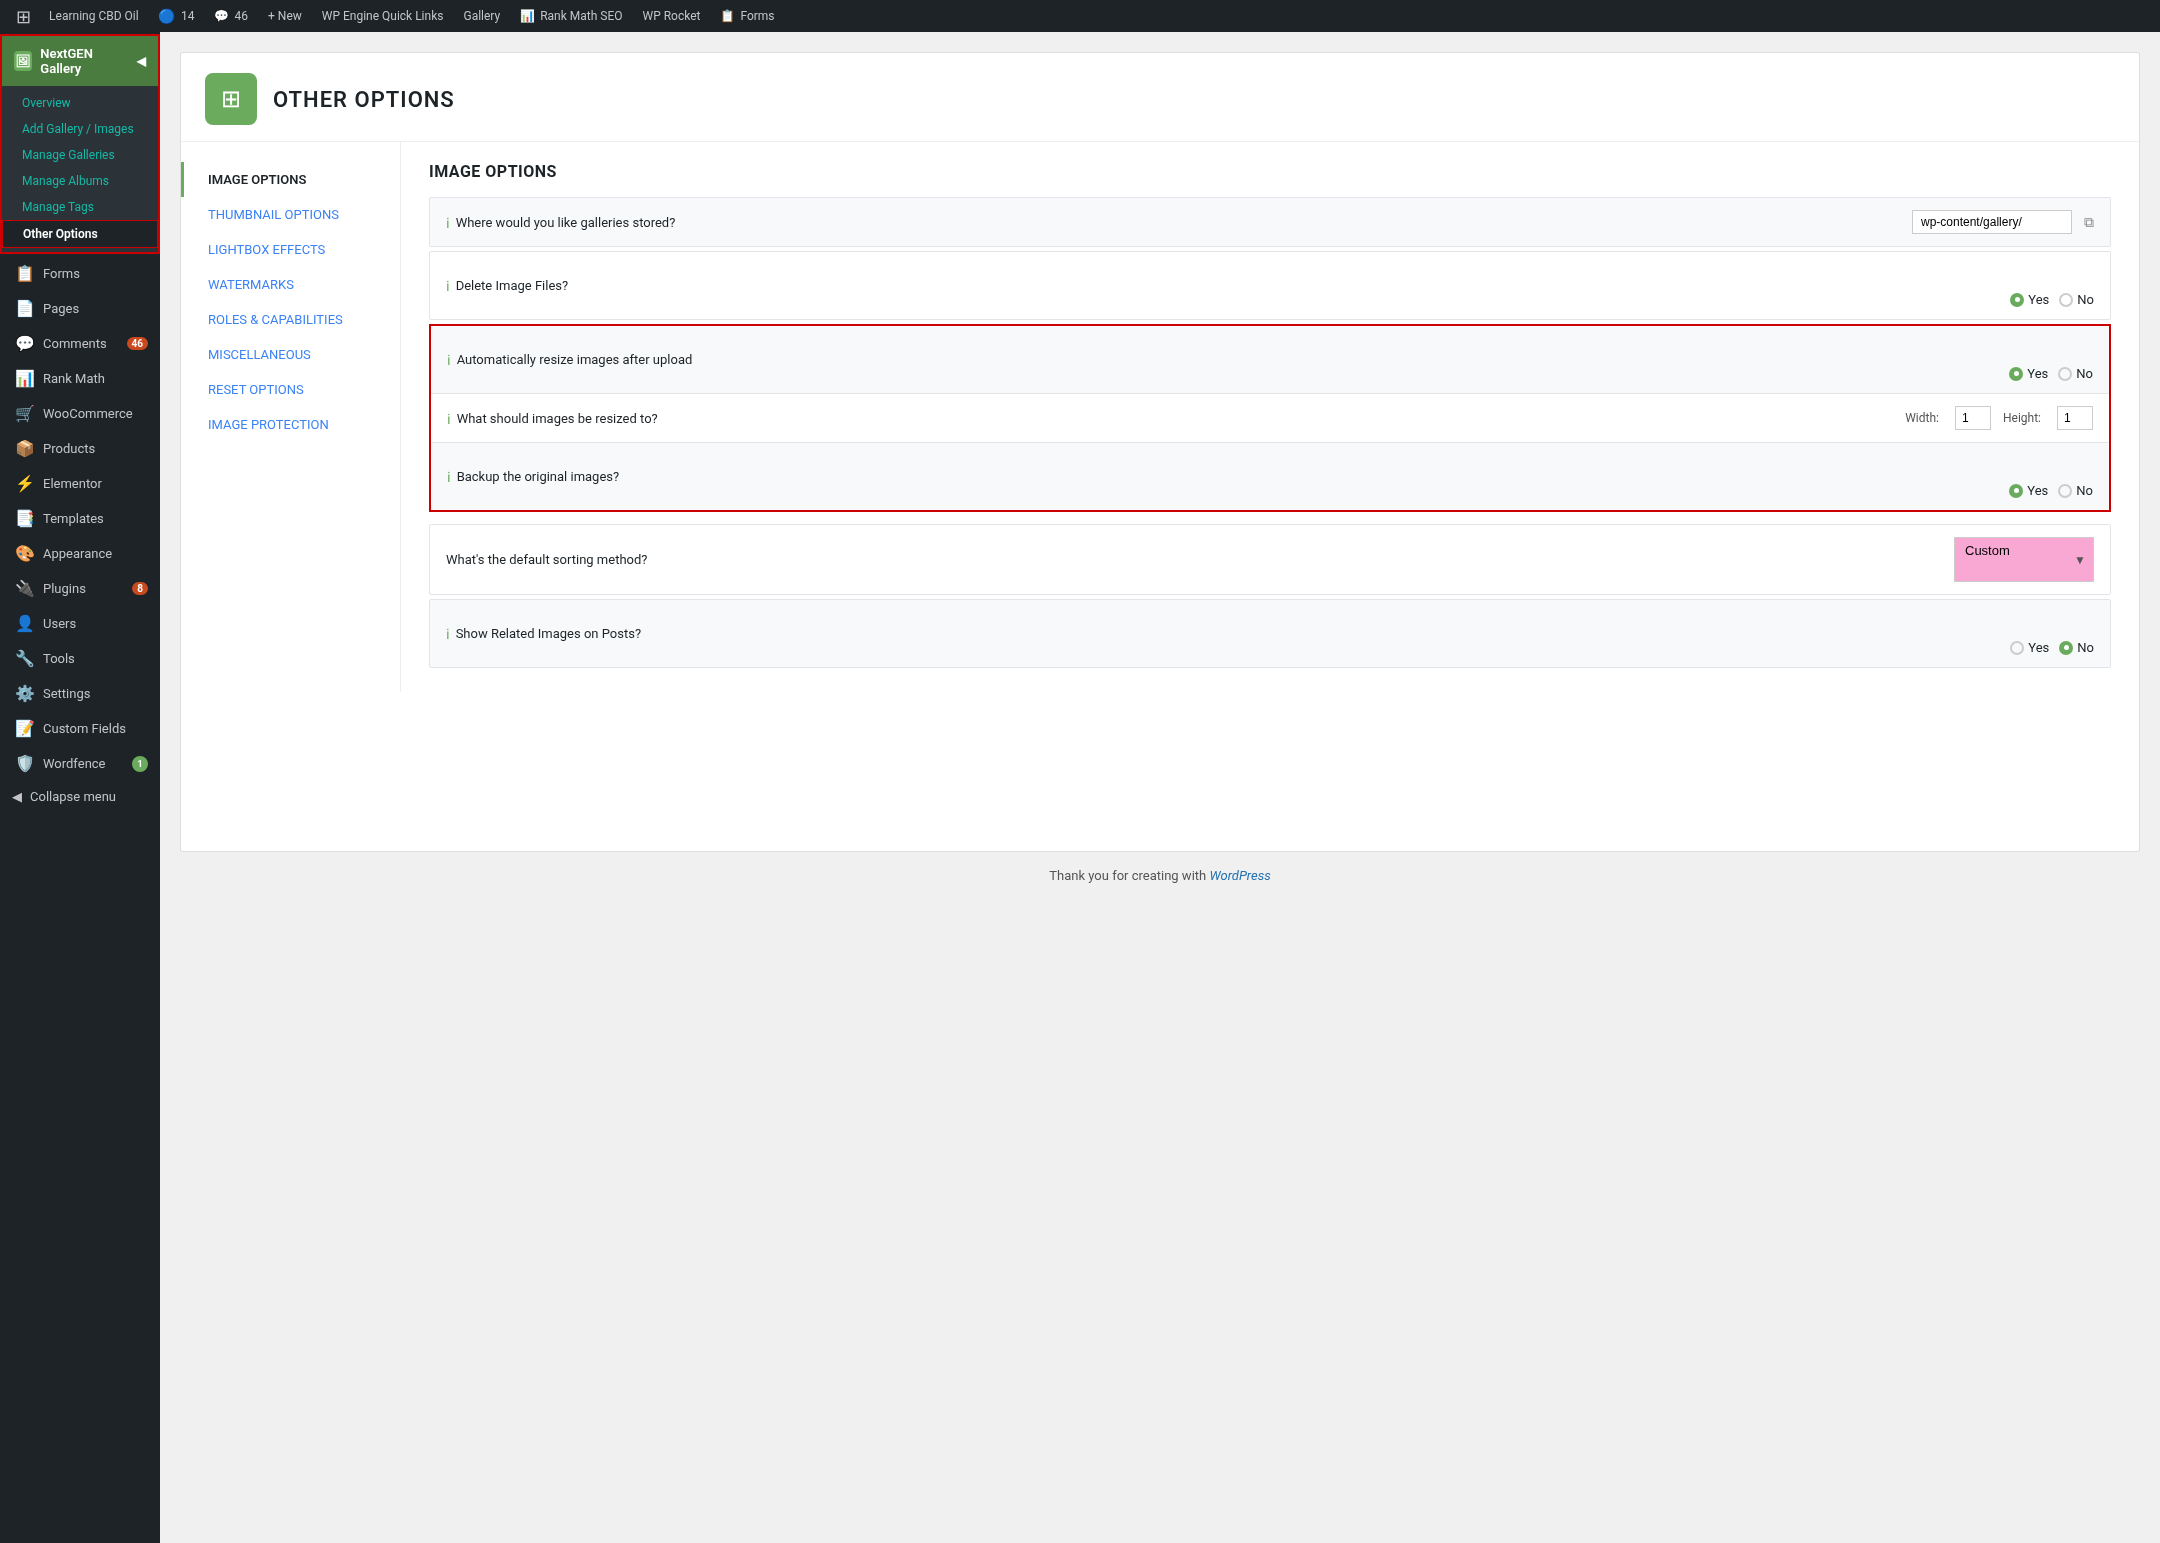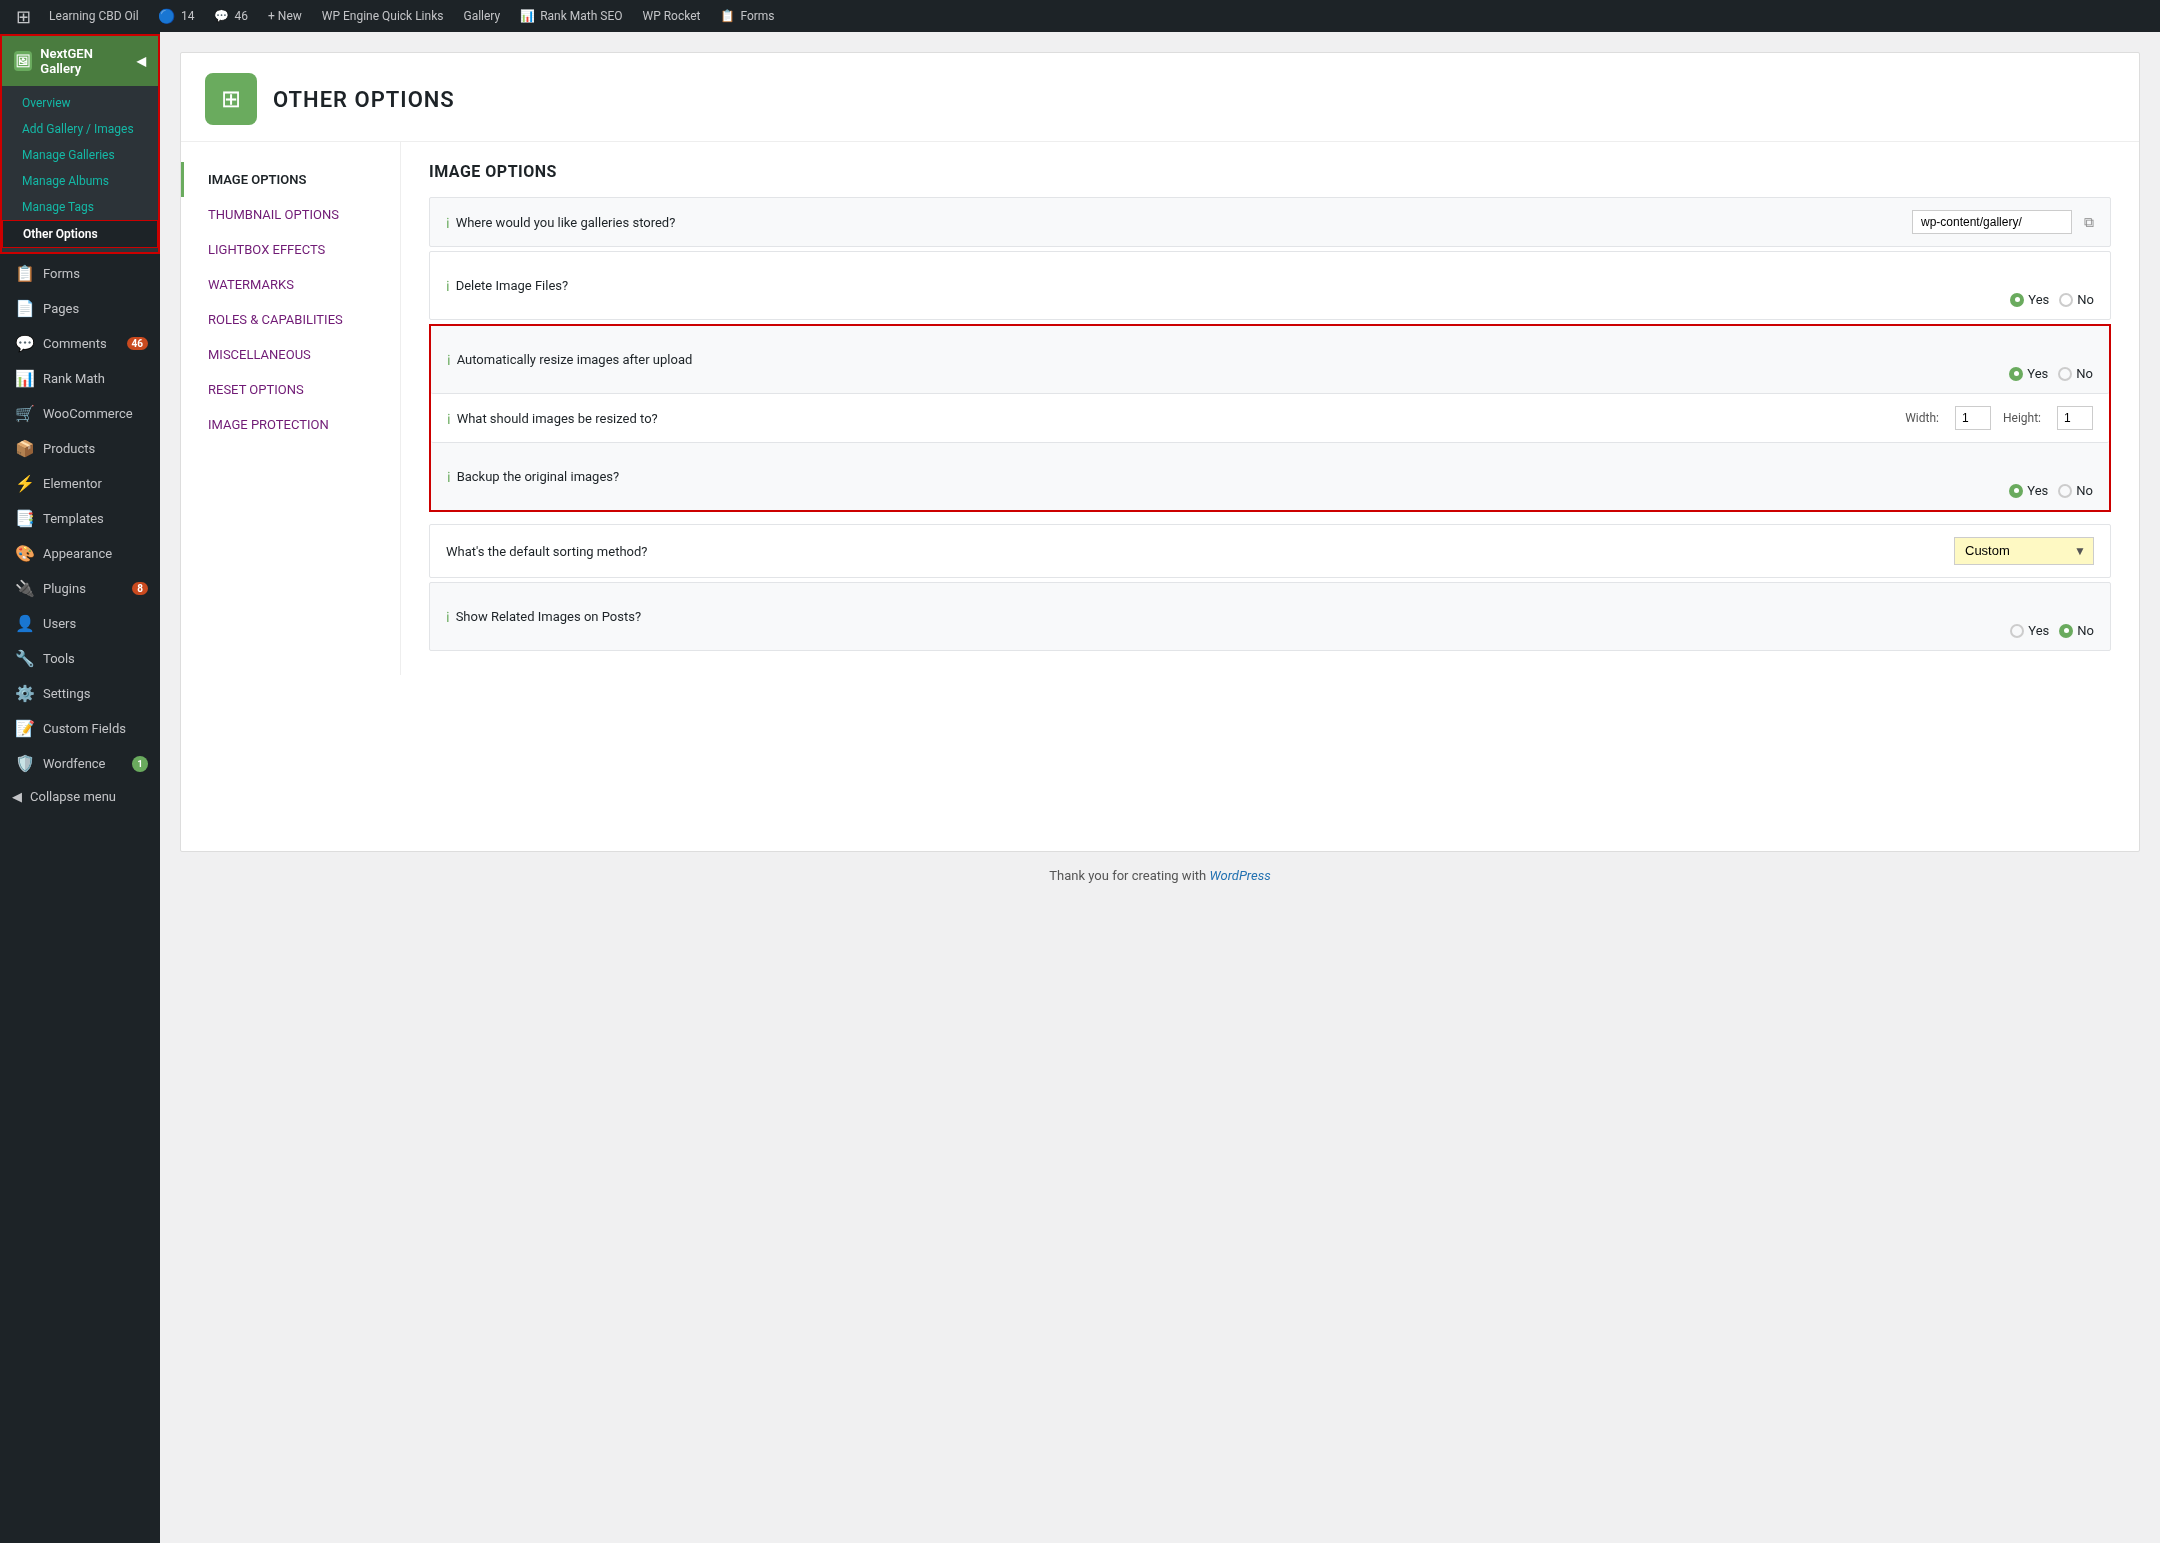--- a/index.html
+++ b/index.html
@@ -182,21 +182,21 @@
       width: 220px;
       flex-shrink: 0;
       padding: 20px 0;
       border-right: 1px solid #eee;
     }
     .nav-item {
       display: flex;
       align-items: center;
       padding: 10px 24px;
       font-size: 13px;
-      color: #701a75;
+      color: #3b82f6;
       cursor: pointer;
       border-left: 3px solid transparent;
     }
     .nav-item.active {
       border-left: 3px solid #6aab5e;
       font-weight: 600;
       color: #1d2327;
     }
 
     
@@ -314,23 +314,23 @@
     }
     .dimension-label {
       font-size: 12px;
       color: #555;
       margin-right: 4px;
     }
 
     
     .select-input {
       border: 1px solid #ccc;
-      padding: 5px 30px 6px 10px;
-      font-size: 13px;
-      background: #fef9c3;
+      padding: 5px 30px 23px 10px;
+      font-size: 13px;
+      background: #f9a8d4;
       appearance: none;
       -webkit-appearance: none;
       min-width: 140px;
       position: relative;
       cursor: pointer;
     }
     .select-wrapper {
       position: relative;
       display: inline-flex;
       align-items: center;

